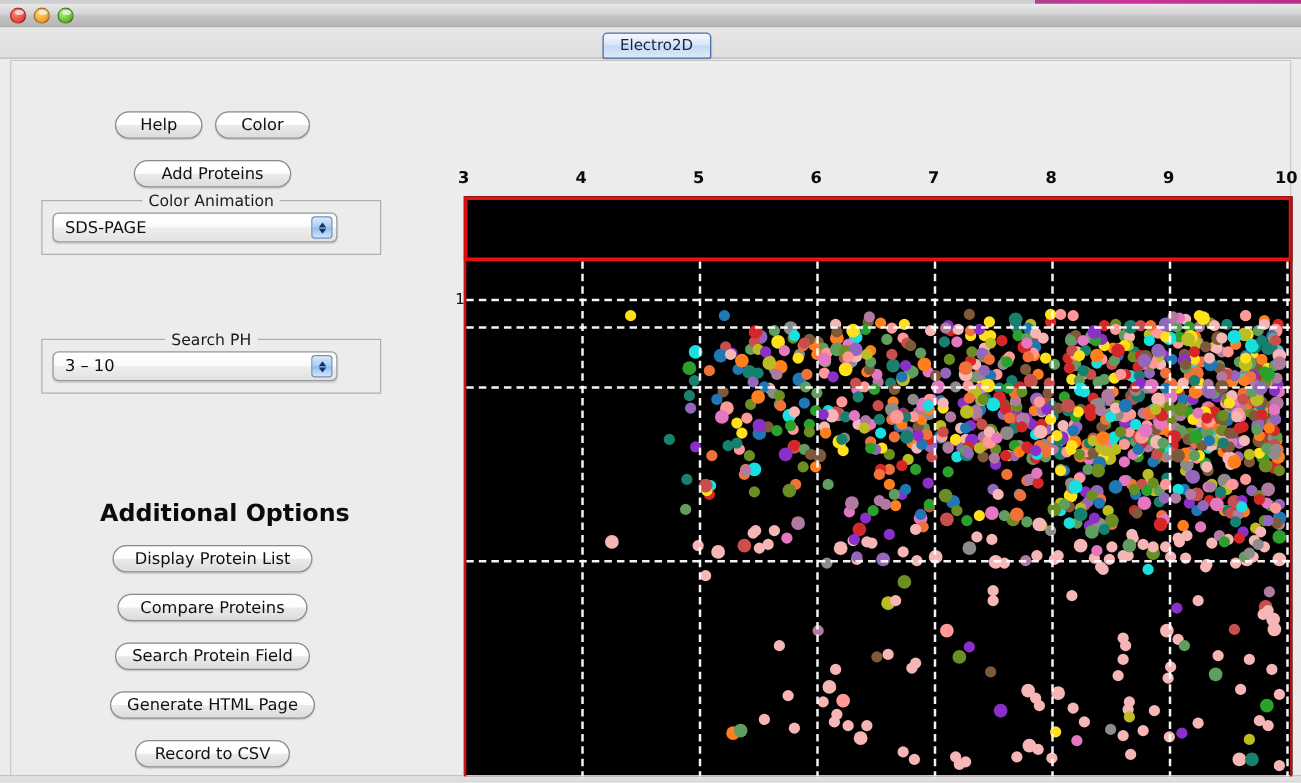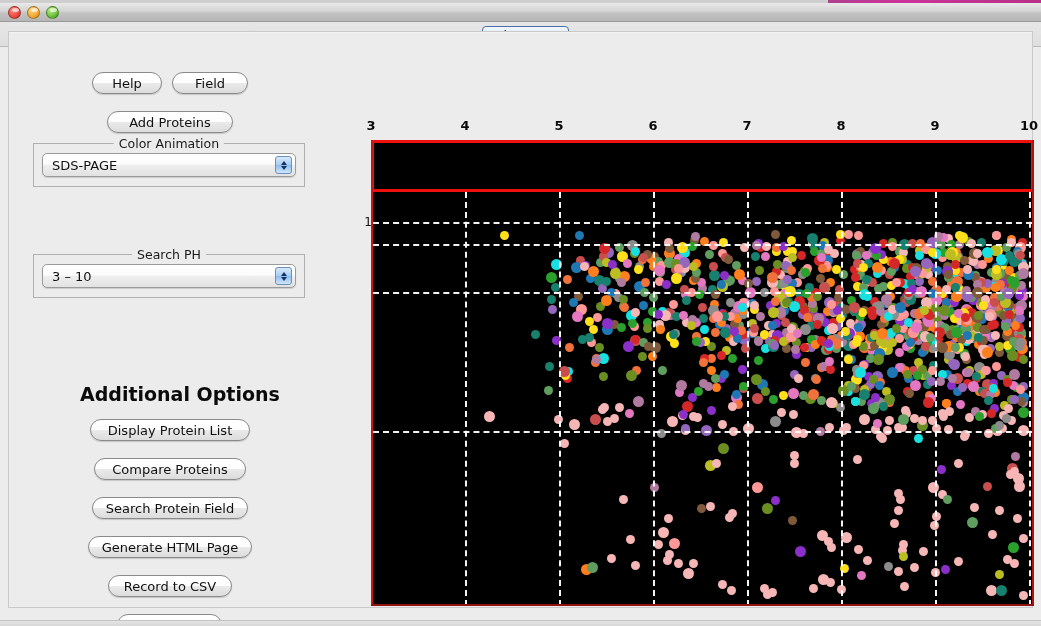--- a/index.html
+++ b/index.html
@@ -96,21 +96,21 @@
     font-size: 12px;
     color: #14243c;
     line-height: 14px;
     box-shadow: 0 1px 1px rgba(0,0,0,0.12);
     white-space: nowrap;
   }
 
   
   #main-panel {
     position: absolute;
-    left: 8px; top: 9px;
+    left: 8px; top: 26px;
     width: 1025px; height: 577px;
     background: #ececec;
     border: 1px solid #c9c9c9;
     box-sizing: border-box;
     box-shadow: inset 0 1px 0 #f5f5f5;
   }
 
   
   .btn {
     border: 1px solid #8a8a8a;
@@ -157,21 +157,21 @@
 
   #grp-animation   { left: 24px; top: 111px; width: 272px; height: 44px; }
   #grp-animbuttons { left: 24px; top: 167px; width: 272px; height: 44px; }
   #grp-ph          { left: 24px; top: 222px; width: 272px; height: 44px; }
   #grp-acryl       { left: 24px; top: 271px; width: 272px; height: 44px; }
 
   
   .combo {
     position: absolute;
     left: 8px; top: 9px;
-    width: 254px; height: 24px;
+    width: 228px; height: 24px;
     border: 1px solid #9a9a9a;
     border-radius: 5px;
     background: linear-gradient(to bottom, #ffffff 0%, #fbfbfb 46%, #eeeeee 52%, #e2e2e2 100%);
     box-sizing: border-box;
     box-shadow: 0 1px 1px rgba(0,0,0,0.14);
     display: flex; align-items: center;
     cursor: default;
   }
   .combo-value {
     font-size: 13px;
@@ -333,21 +333,21 @@
   <div id="content-area">
 
     <div id="tab-strip">
       <div class="tab-line"></div>
       <div id="tab-electro2d">Electro2D</div>
     </div>
 
     <div id="main-panel">
 
       <div class="btn" id="btn-help">Help</div>
-      <div class="btn" id="btn-about">Field</div>
+      <div class="btn" id="btn-about">Color</div>
       <div class="btn" id="btn-addproteins">Add Proteins</div>
 
       <div class="group-box" id="grp-animation">
         <div class="group-title">Color Animation</div>
         <div class="combo">
           <span class="combo-value">SDS-PAGE</span>
           <span class="combo-stepper">
             <span class="tri up"></span>
               <span class="tri down"></span>
           </span>

